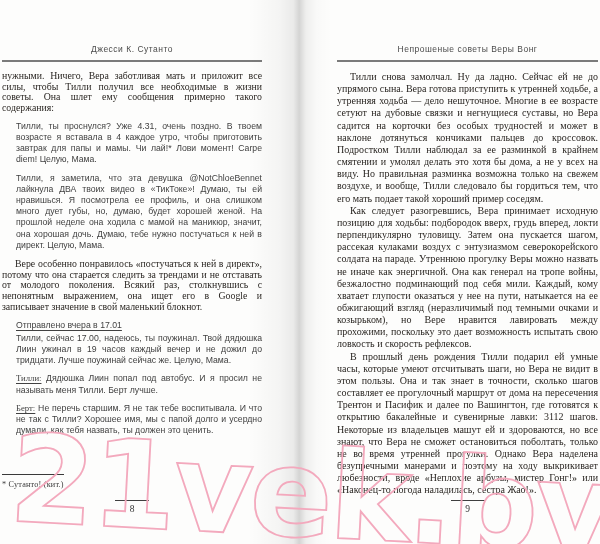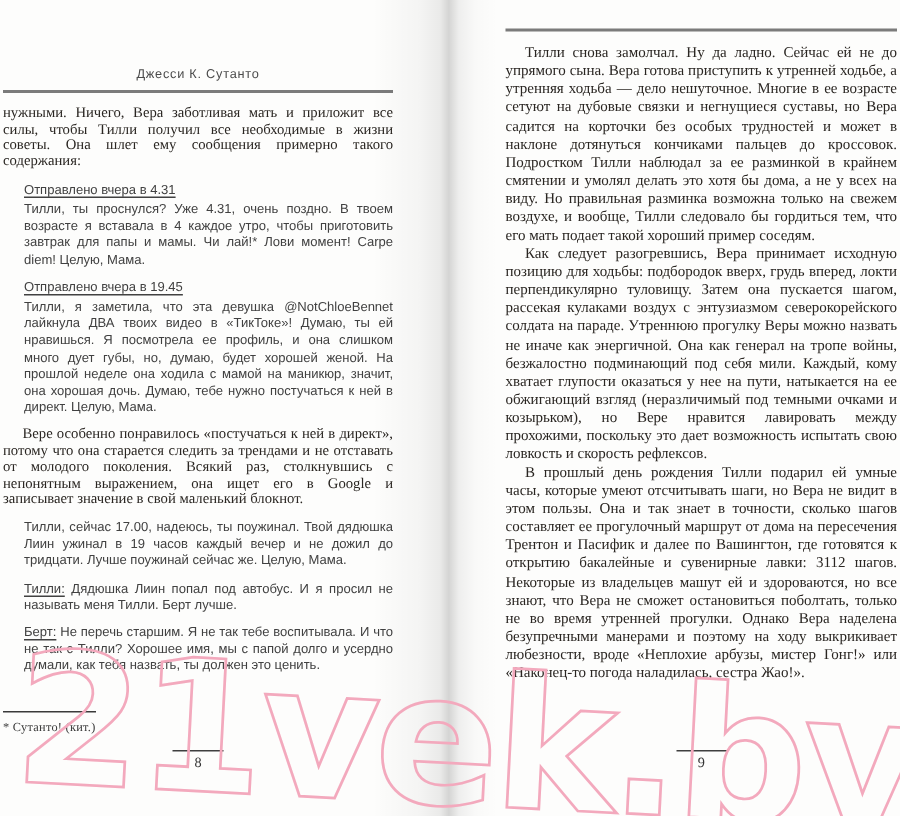--- a/index.html
+++ b/index.html
@@ -48,21 +48,21 @@
   .msg{
     margin-left:14px;margin-top:7px;
     font-family:"Liberation Sans", sans-serif;
     font-size:8.7px;line-height:11.2px;color:#414141;
   }
   .msg-h{
     text-decoration:underline;text-underline-offset:2px;
     margin-bottom:2px;
   }
   .msg-b{text-align:justify;}
-  .speaker{text-decoration:underline;text-underline-offset:2px;}
+  .speaker{text-decoration:underline;text-underline-offset:2px;font-family:Liberation Serif, serif;}
 
   
   .footnote-rule{
     position:absolute;left:0;top:461px;width:62px;
     border-top:1.4px solid #3a3a3a;
   }
   .footnote{
     position:absolute;left:0;top:467px;
     font-family:"Liberation Serif", serif;
     font-size:8.2px;color:#3a3a3a;letter-spacing:.2px;
@@ -92,32 +92,31 @@
 
 <div class="spread">
 
   <div class="page left">
     <div class="pg-header">Джесси К. Сутанто</div>
     <div class="pg-rule"></div>
 
     <p class="serif p-first">нужными. Ничего, Вера заботливая мать и приложит все силы, чтобы Тилли получил все необходимые в жизни советы. Она шлет ему сообщения примерно такого содержания:</p>
 
     <div class="msg">
-      <div class="msg-h">Отправлено вчера в 4.31</div>
       <div class="msg-b">Тилли, ты проснулся? Уже 4.31, очень поздно. В твоем возрасте я вставала в 4 каждое утро, чтобы приготовить завтрак для папы и мамы. Чи лай!* Лови момент! Carpe diem! Целую, Мама.</div>
     </div>
 
     <div class="msg">
-      <div class="msg-h">Отправлено вчера в 19.45</div>
       <div class="msg-b">Тилли, я заметила, что эта девушка @NotChloeBennet лайкнула ДВА твоих видео в «ТикТоке»! Думаю, ты ей нравишься. Я посмотрела ее профиль, и она слишком много дует губы, но, думаю, будет хорошей женой. На прошлой неделе она ходила с мамой на маникюр, значит, она хорошая дочь. Думаю, тебе нужно постучаться к ней в директ. Целую, Мама.</div>
     </div>
 
     <p class="serif indent mt">Вере особенно понравилось «постучаться к ней в директ», потому что она старается следить за трендами и не отставать от молодого поколения. Всякий раз, столкнувшись с непонятным выражением, она ищет его в Google и записывает значение в свой маленький блокнот.</p>
 
     <div class="msg">
+      <div class="msg-h">Отправлено вчера в 17.01</div>
       <div class="msg-b">Тилли, сейчас 17.00, надеюсь, ты поужинал. Твой дядюшка Лиин ужинал в 19 часов каждый вечер и не дожил до тридцати. Лучше поужинай сейчас же. Целую, Мама.</div>
     </div>
 
 
     <div class="msg">
       <div class="msg-b"><span class="speaker">Тилли:</span><span> Дядюшка Лиин попал под автобус. И я просил не называть меня Тилли. Берт лучше.</span></div>
     </div>
 
     <div class="msg">
       <div class="msg-b"><span class="speaker">Берт:</span><span> Не перечь старшим. Я не так тебе воспитывала. И что не так с Тилли? Хорошее имя, мы с папой долго и усердно думали, как тебя назвать, ты должен это ценить.</span></div>
@@ -128,20 +127,21 @@
 
     <div class="folio">
       <div class="folio-rule"></div>
       <div class="folio-num">8</div>
     </div>
   </div>
 
   <div class="gutter"></div>
 
   <div class="page right">
+    <div class="pg-header">Непрошеные советы Веры Вонг</div>
     <div class="pg-rule"></div>
 
     <p class="serif p-first indent">Тилли снова замолчал. Ну да ладно. Сейчас ей не до упрямого сына. Вера готова приступить к утренней ходьбе, а утренняя ходьба — дело нешуточное. Многие в ее возрасте сетуют на дубовые связки и негнущиеся суставы, но Вера садится на корточки без особых трудностей и может в наклоне дотянуться кончиками пальцев до кроссовок. Подростком Тилли наблюдал за ее разминкой в крайнем смятении и умолял делать это хотя бы дома, а не у всех на виду. Но правильная разминка возможна только на свежем воздухе, и вообще, Тилли следовало бы гордиться тем, что его мать подает такой хороший пример соседям.</p>
     <p class="serif indent">Как следует разогревшись, Вера принимает исходную позицию для ходьбы: подбородок вверх, грудь вперед, локти перпендикулярно туловищу. Затем она пускается шагом, рассекая кулаками воздух с энтузиазмом северокорейского солдата на параде. Утреннюю прогулку Веры можно назвать не иначе как энергичной. Она как генерал на тропе войны, безжалостно подминающий под себя мили. Каждый, кому хватает глупости оказаться у нее на пути, натыкается на ее обжигающий взгляд (неразличимый под темными очками и козырьком), но Вере нравится лавировать между прохожими, поскольку это дает возможность испытать свою ловкость и скорость рефлексов.</p>
     <p class="serif indent">В прошлый день рождения Тилли подарил ей умные часы, которые умеют отсчитывать шаги, но Вера не видит в этом пользы. Она и так знает в точности, сколько шагов составляет ее прогулочный маршрут от дома на пересечения Трентон и Пасифик и далее по Вашингтон, где готовятся к открытию бакалейные и сувенирные лавки: 3112 шагов. Некоторые из владельцев машут ей и здороваются, но все знают, что Вера не сможет остановиться поболтать, только не во время утренней прогулки. Однако Вера наделена безупречными манерами и поэтому на ходу выкрикивает любезности, вроде «Неплохие арбузы, мистер Гонг!» или «Наконец-то погода наладилась, сестра Жао!».</p>
 
     <div class="folio">
       <div class="folio-rule"></div>
       <div class="folio-num">9</div>
     </div>

